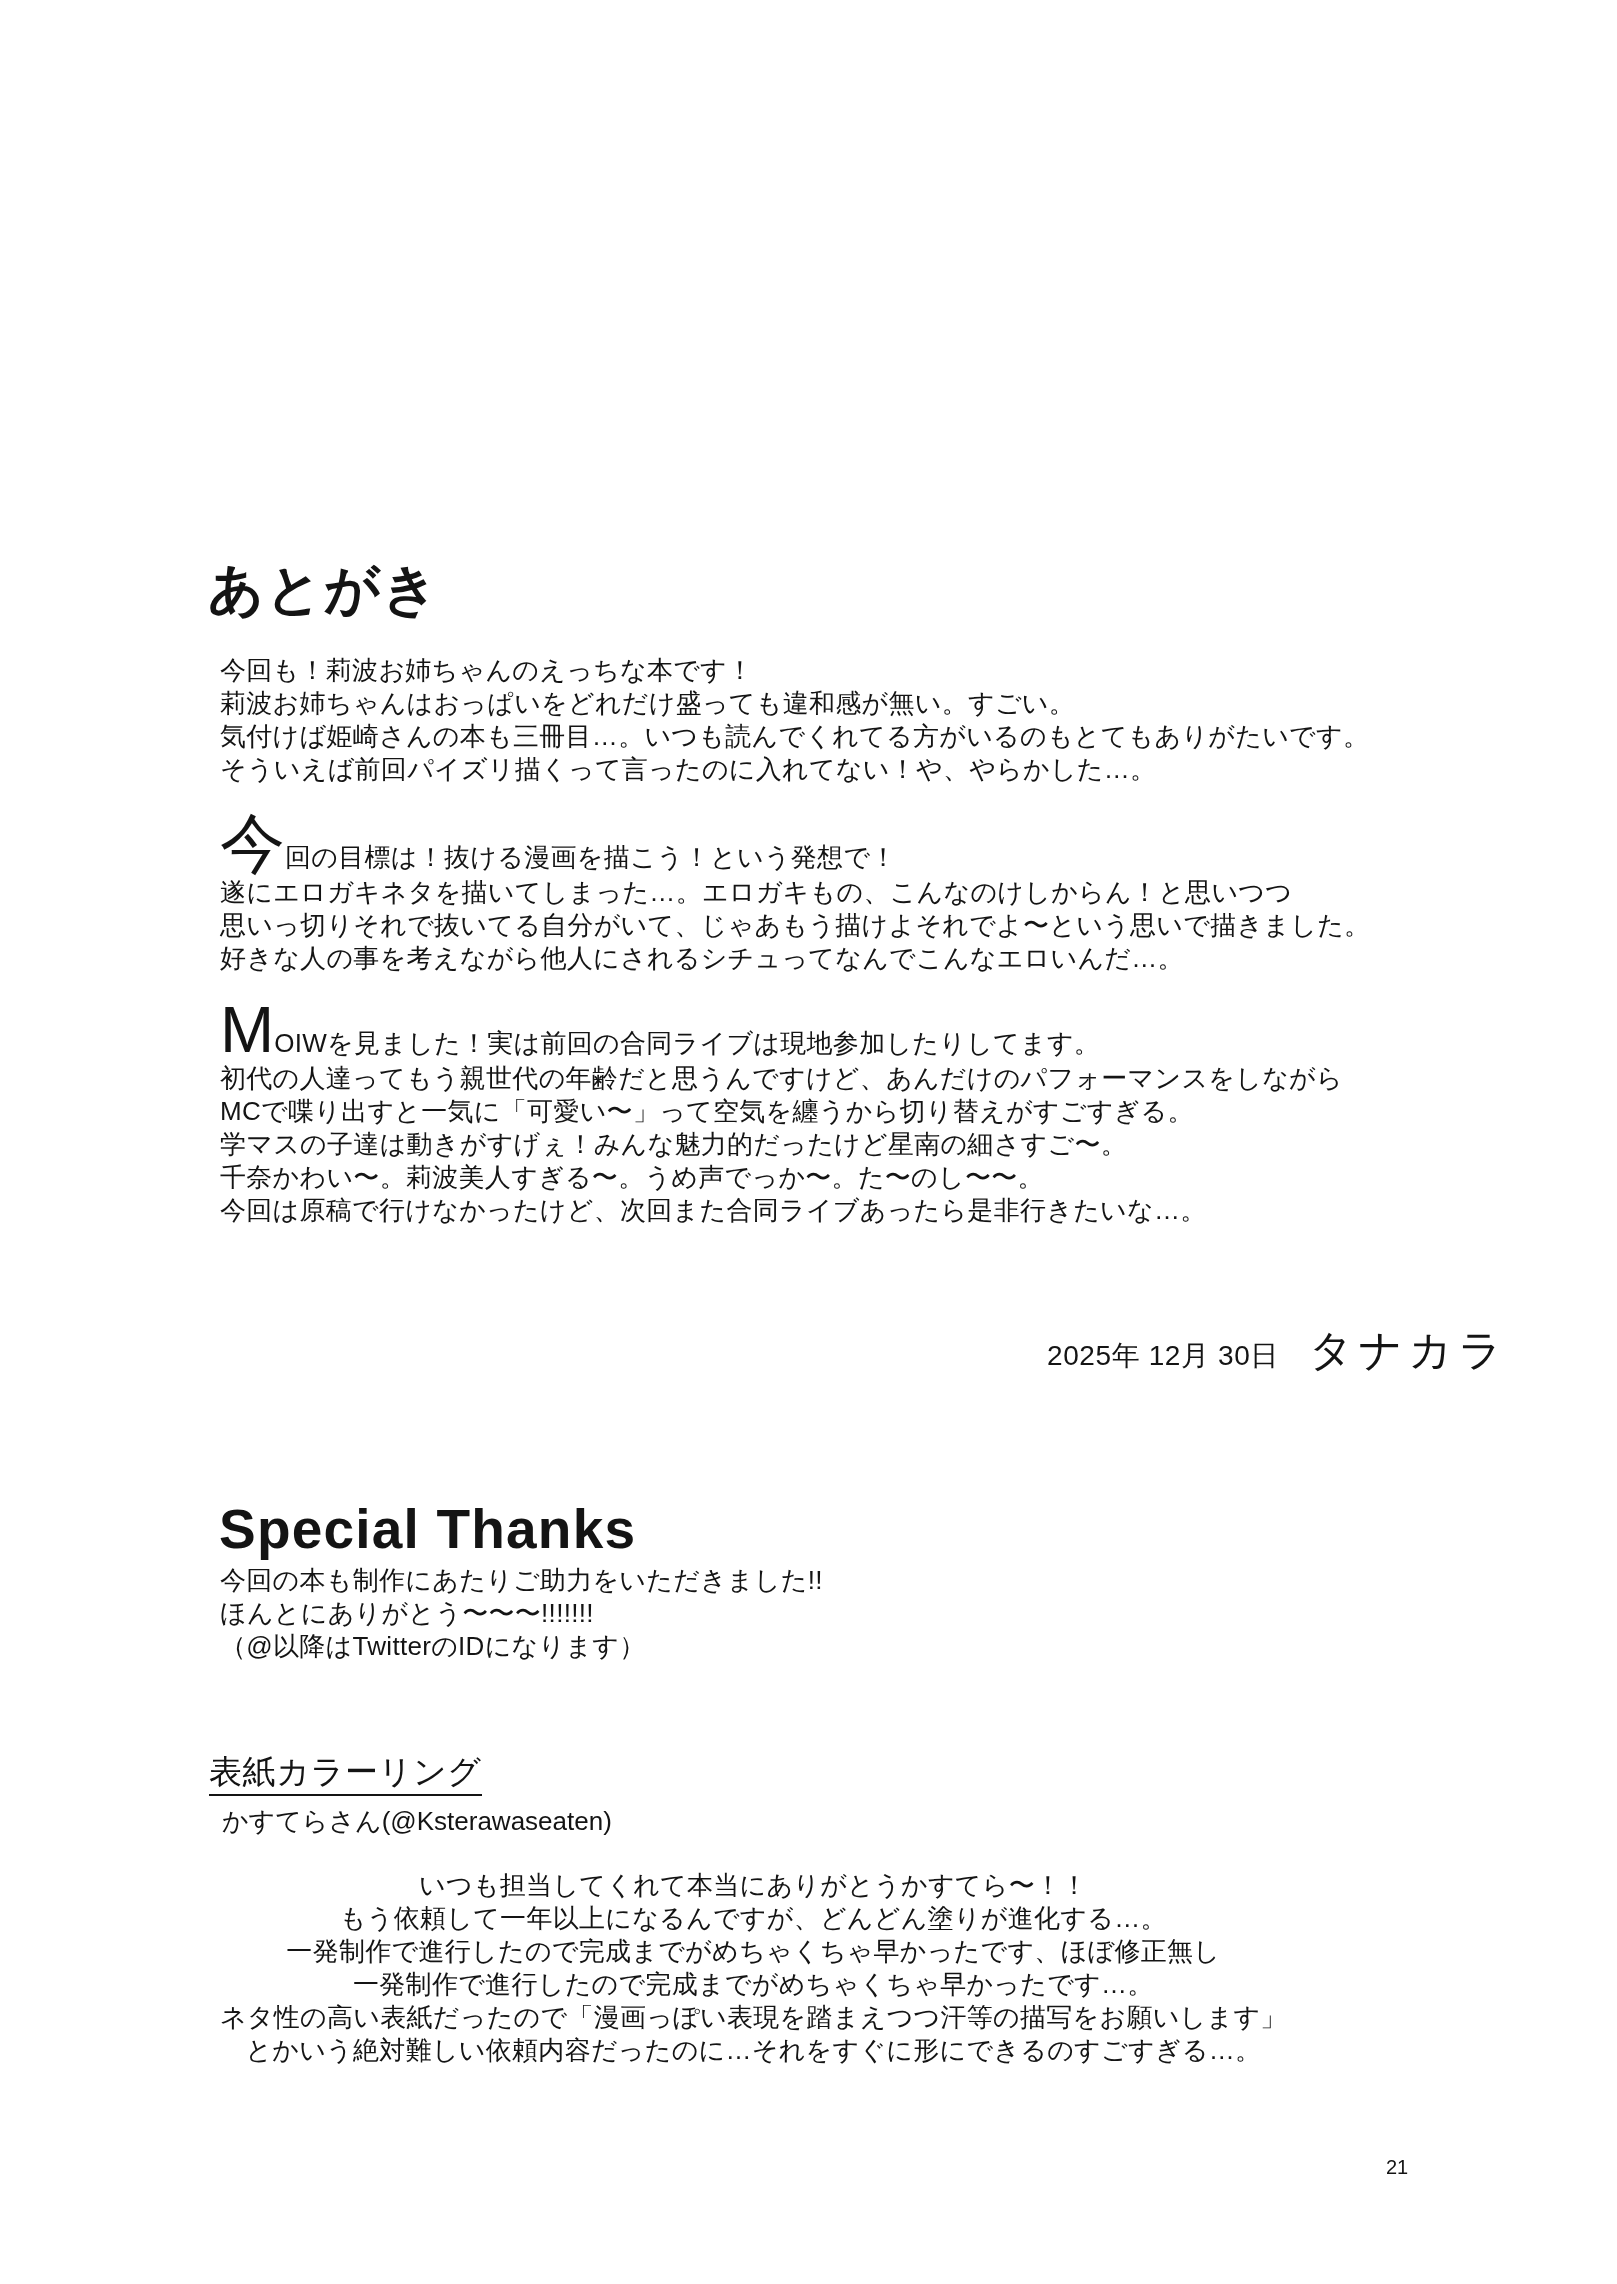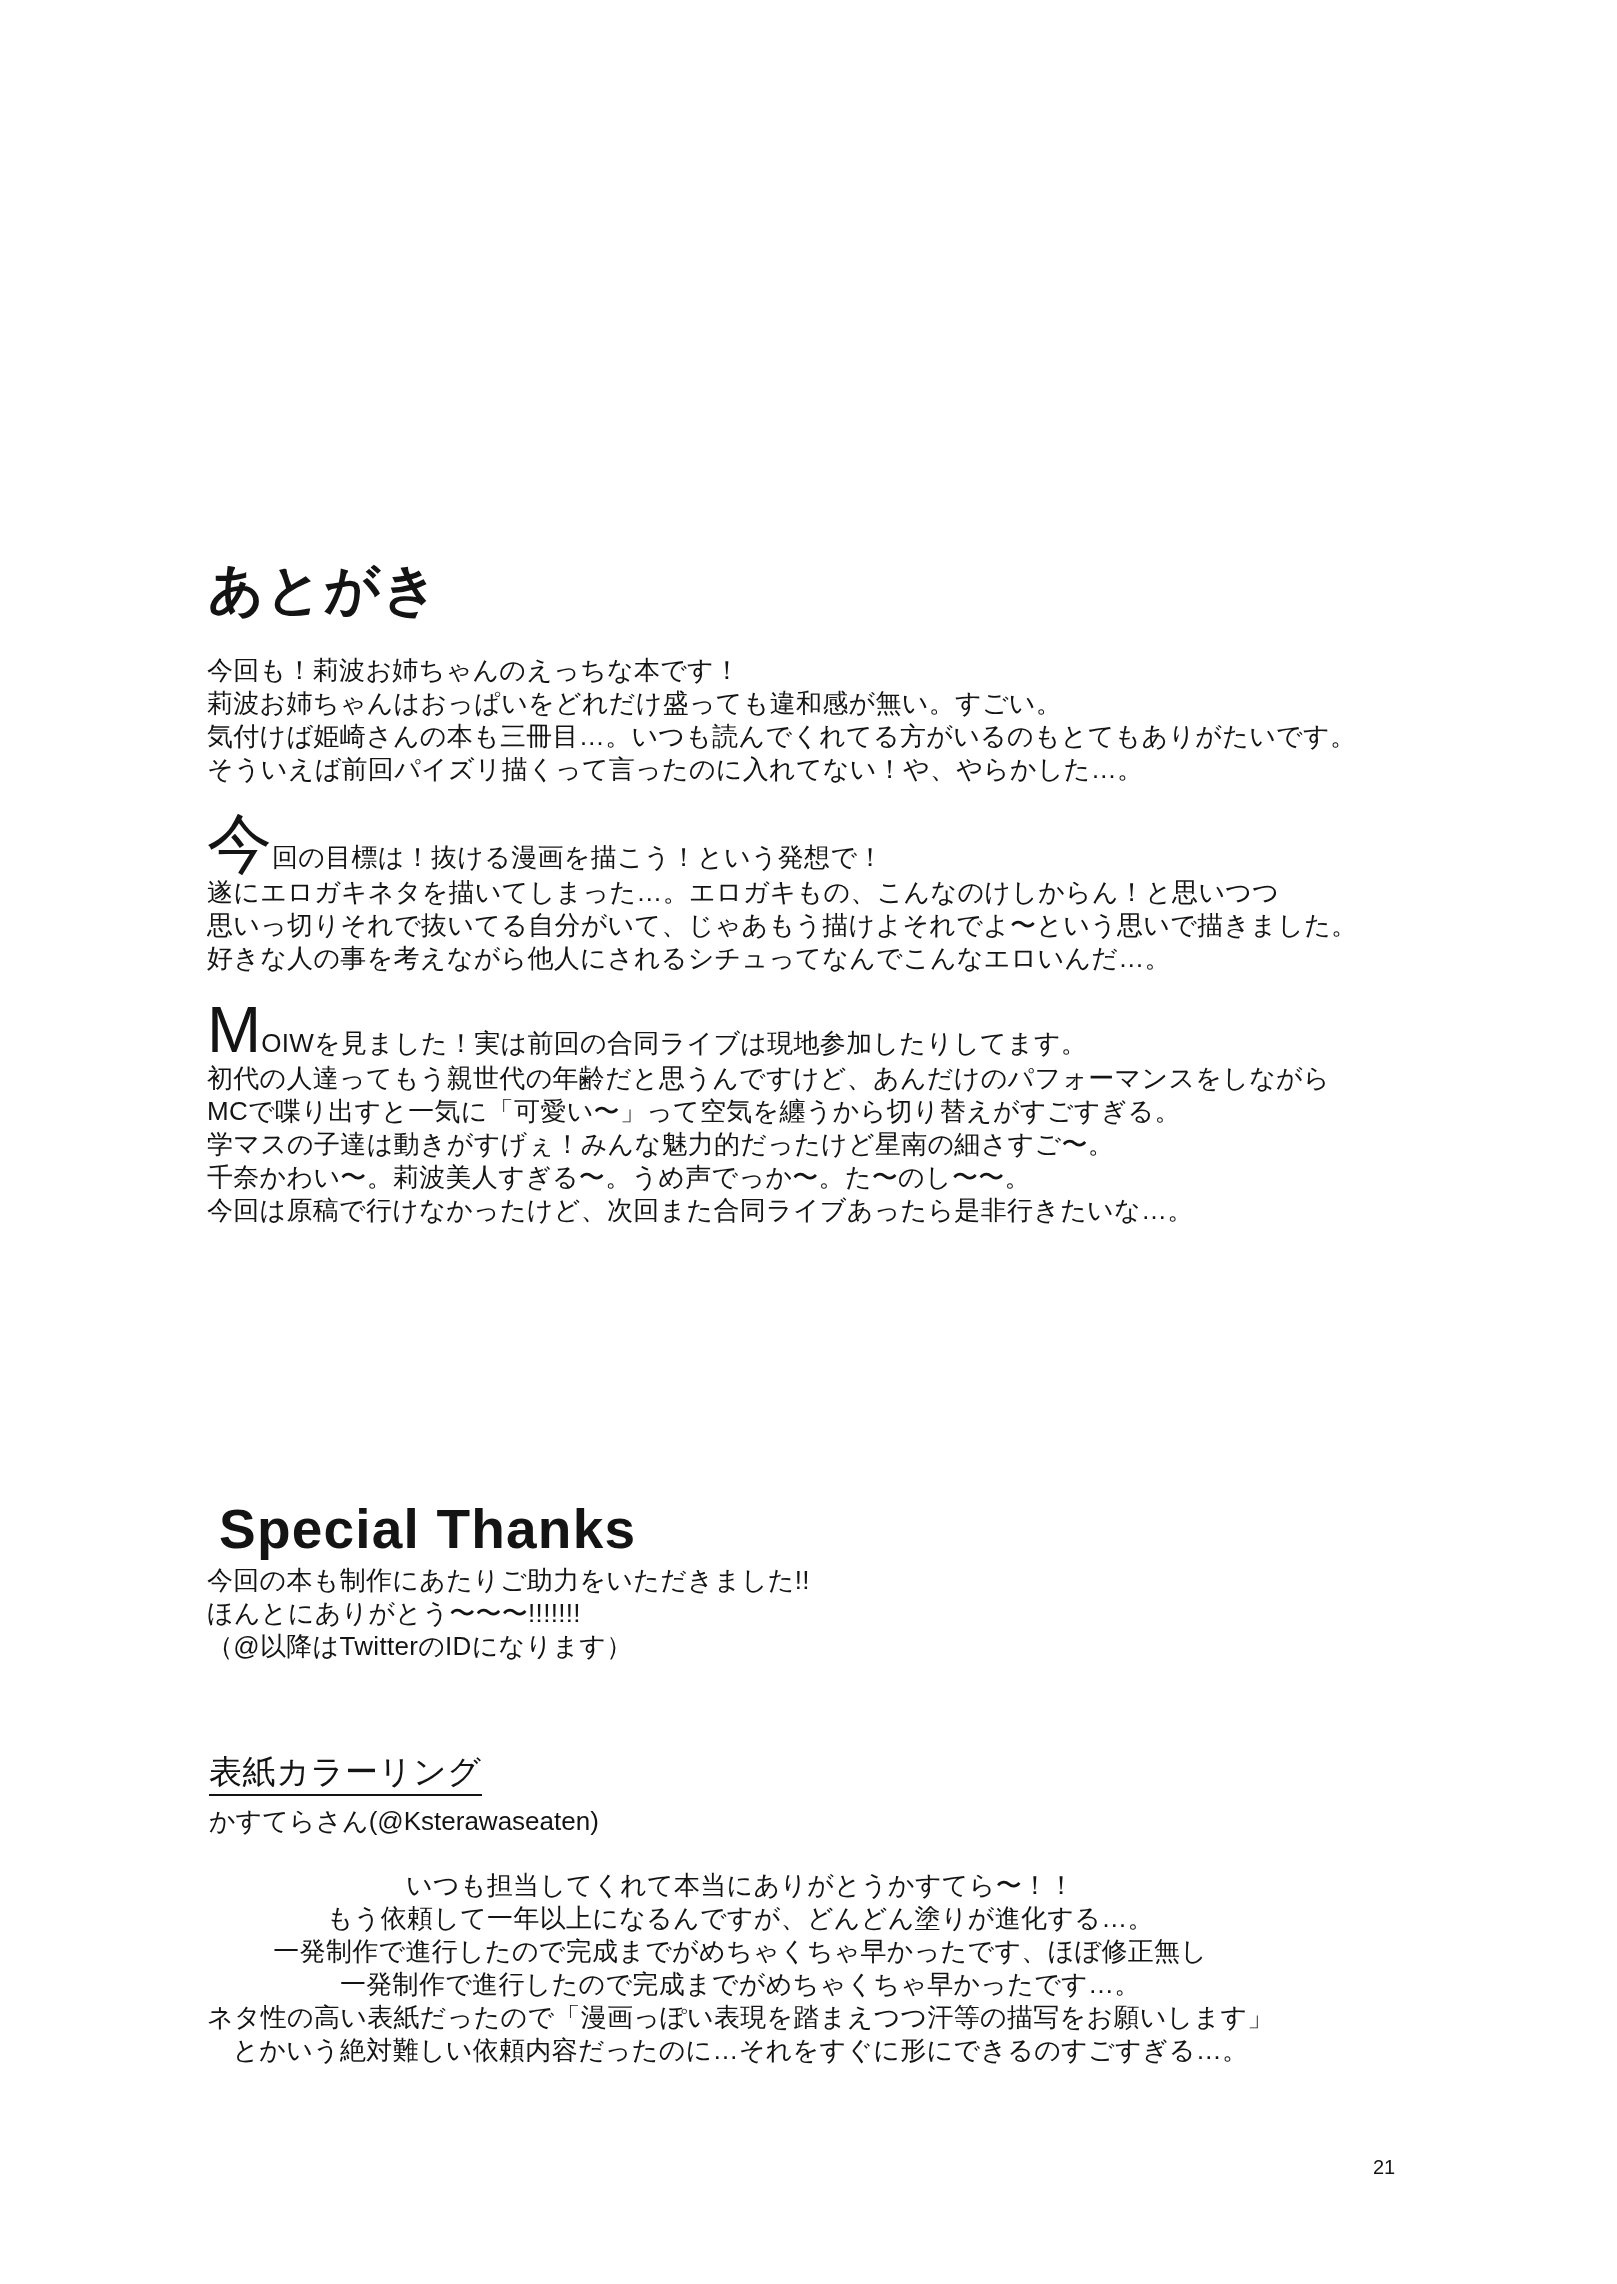--- a/index.html
+++ b/index.html
@@ -9,21 +9,21 @@
   }
   .page {
     position: relative;
     width: 1617px;
     height: 2180px;
     background: #ffffff;
     color: #141414;
     font-family: "Liberation Sans", "DejaVu Sans", sans-serif;
     overflow: hidden;
   }
-  .abs { position: absolute; }
+  .abs { position: absolute; margin-left: 13px; }
 
   .afterword-title {
     left: 208px;
     top: 559px;
     font-size: 55px;
     font-weight: 700;
     letter-spacing: 1.7px;
     line-height: 1.1;
     margin: 0;
   }
@@ -132,20 +132,24 @@
       <span class="dropcap">M</span>
         <span class="rest">OIWを見ました！実は前回の合同ライブは現地参加したりしてます。</span>
     </div>
     <div class="line">初代の人達ってもう親世代の年齢だと思うんですけど、あんだけのパフォーマンスをしながら</div>
     <div class="line">MCで喋り出すと一気に「可愛い〜」って空気を纏うから切り替えがすごすぎる。</div>
     <div class="line">学マスの子達は動きがすげぇ！みんな魅力的だったけど星南の細さすご〜。</div>
     <div class="line">千奈かわい〜。莉波美人すぎる〜。うめ声でっか〜。た〜のし〜〜。</div>
     <div class="line">今回は原稿で行けなかったけど、次回また合同ライブあったら是非行きたいな…。</div>
   </div>
 
+  <div class="abs date-line">
+    <span class="date">2025年 12月 30日</span>
+    <span class="signature">タナカラ</span>
+  </div>
 
   <h2 class="abs special-thanks-title">Special Thanks</h2>
 
   <div class="abs body-text st-intro">
     <div class="line">今回の本も制作にあたりご助力をいただきました!!</div>
     <div class="line">ほんとにありがとう〜〜〜!!!!!!!</div>
     <div class="line">（@以降はTwitterのIDになります）</div>
   </div>
 
   <h3 class="abs cc-heading">表紙カラーリング</h3>

